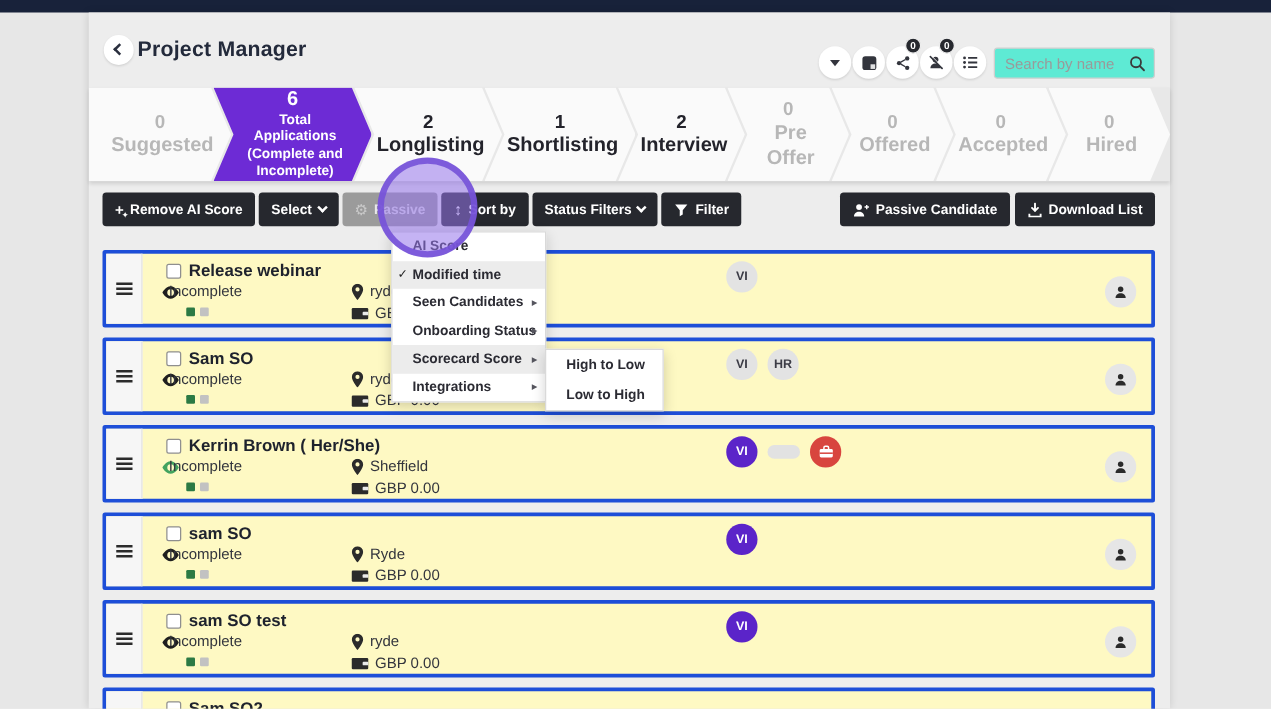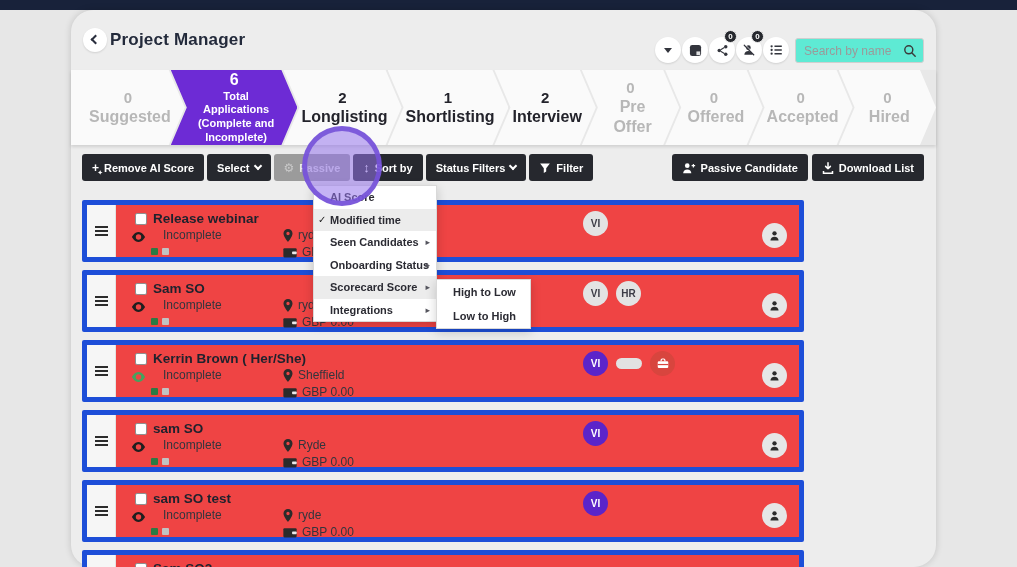--- a/index.html
+++ b/index.html
@@ -2,21 +2,21 @@
 <html><head>
 <meta charset="utf-8">
 <style>
   * { margin:0; padding:0; box-sizing:border-box; }
   html,body { width:1017px; height:567px; overflow:hidden; }
   body { font-family:"Liberation Sans","DejaVu Sans",sans-serif; background:#e7e7e7; position:relative; }
   #stage { position:absolute; inset:0; width:1017px; height:567px; }
 
   .navbar { position:absolute; left:0; top:0; width:1017px; height:10px; background:#18223a; }
 
-  .card { position:absolute; left:71px; top:10px; width:865px; height:557px; background:#ededed; box-shadow:0 0 7px rgba(0,0,0,.16);border-radius:22px; }
+  .card { position:absolute; left:71px; top:10px; width:865px; height:557px; background:#ededed; box-shadow:0 0 7px rgba(0,0,0,.16); }
 
   
   .card-header { position:absolute; left:0; top:0; width:865px; height:58px; }
   .back-btn { position:absolute; left:12px; top:18px; width:24px; height:24px; border-radius:50%; background:#fff; cursor:pointer; box-shadow:0 1px 2px rgba(0,0,0,.12); }
   .back-btn .chev { position:absolute; left:9px; top:7.5px; width:7px; height:7px; border-left:2px solid #2a2f3e; border-bottom:2px solid #2a2f3e; transform:rotate(45deg); }
   .page-title { position:absolute; left:39px; top:20px; font-size:17px; font-weight:700; color:#232a3b; letter-spacing:.2px; }
 
   .hdr-circle { position:absolute; top:27px; width:26px; height:26px; border-radius:50%; background:#fff; box-shadow:0 1px 2px rgba(0,0,0,.12); display:flex; align-items:center; justify-content:center; cursor:pointer; }
   .caret { width:0; height:0; border-left:4px solid transparent; border-right:4px solid transparent; border-top:5px solid #33353d; }
   .count-badge { position:absolute; width:13px; height:13px; border-radius:50%; background:#26282e; color:#fff; font-size:8px; font-weight:700; display:flex; align-items:center; justify-content:center; border:1.5px solid #ededed; z-index:2; }
@@ -56,28 +56,28 @@
   
   .menu { position:absolute; left:242px; top:175px; width:124px; background:#fff; border:1px solid #d9d9d9; box-shadow:0 3px 10px rgba(0,0,0,.18); z-index:30; }
   .menu-item { position:relative; height:22.5px; display:flex; align-items:center; padding-left:16px; font-size:11px; font-weight:700; color:#2b2b33; cursor:pointer; }
   .menu-item.checked, .menu-item.hover { background:#ececec; }
   .menu-item .check { position:absolute; left:4px; font-size:10px; color:#1f1f1f; }
   .menu-item .sub-arrow { position:absolute; right:6px; font-size:9px; color:#55555e; }
   .submenu { position:absolute; left:365px; top:269px; width:95px; background:#fff; border:1px solid #d9d9d9; box-shadow:0 3px 10px rgba(0,0,0,.18); z-index:35; }
   .submenu .menu-item { height:24px; }
 
   
-  .row { position:absolute; left:11px; width:722px; height:62px; background:#ef4444; border:5px solid #1d4ed8; border-radius:2px; }
+  .row { position:absolute; left:11px; width:842px; height:62px; background:#fef9c3; border:3px solid #1d4ed8; border-radius:2px; }
   .gutter { position:absolute; left:0; top:0; width:29px; height:100%; background:#f6f6f6; border-right:1px solid #e3e3e3; display:flex; align-items:center; justify-content:center; cursor:pointer; }
   .burger { width:13px; height:2px; background:#2b2b2b; box-shadow:0 -4px 0 #2b2b2b, 0 4px 0 #2b2b2b; }
   .cbx { position:absolute; left:48px; top:8px; width:12px; height:12px; border:1.5px solid #8f8f8f; border-radius:2px; background:#fff; cursor:pointer; }
   .cand-name { position:absolute; left:66px; top:6px; font-size:13.5px; font-weight:700; color:#1e222d; }
   .eye { position:absolute; left:44px; top:24px; color:#1f1f1f; }
   .eye.green { color:#43a35f; }
-  .status-txt { position:absolute; left:76px; top:23px; font-size:12px; color:#33353d; }
+  .status-txt { position:absolute; left:50px; top:23px; font-size:12px; color:#33353d; }
   .steps { position:absolute; left:64px; top:43px; display:flex; gap:4px; }
   .step { width:7px; height:7px; border-radius:1px; }
   .step.done { background:#2c7a44; }
   .step.todo { background:#c2c2c2; }
   .loc { position:absolute; left:196px; top:23px; display:flex; align-items:center; gap:5px; font-size:12px; color:#33353d; }
   .sal { position:absolute; left:196px; top:40px; display:flex; align-items:center; gap:5px; font-size:12px; color:#33353d; }
   .badges { position:absolute; left:496px; top:6px; display:flex; align-items:center; gap:8px; }
   .badge { width:25px; height:25px; border-radius:50%; background:#e3e3e3; color:#3c3c46; font-size:10px; font-weight:700; display:flex; align-items:center; justify-content:center; cursor:pointer; }
   .badge.purple { background:#5b24c9; color:#fff; }
   .pill { width:26px; height:11px; border-radius:6px; background:#e2e2e2; }

